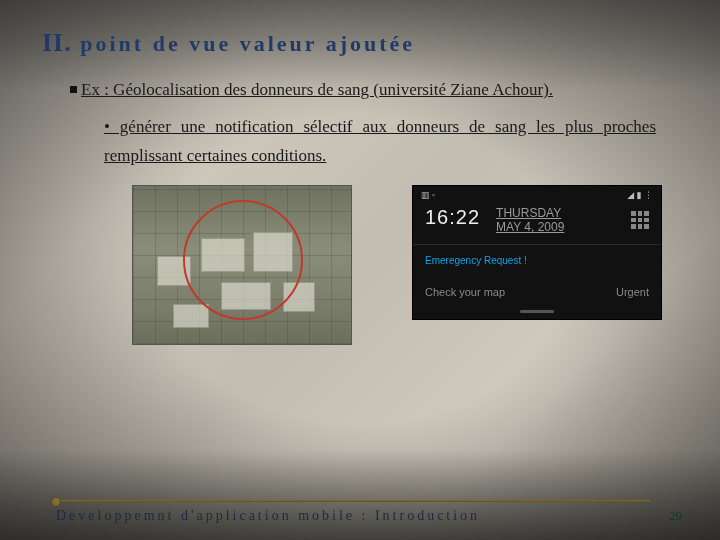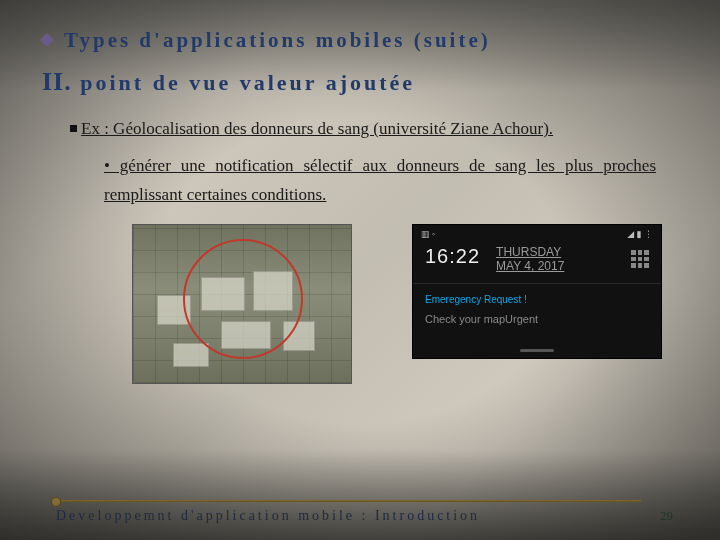--- a/index.html
+++ b/index.html
@@ -125,26 +125,26 @@
   }
   .phone .clock { font-size: 20px; font-weight: 300; letter-spacing: 1px; }
   .phone .date { font-size: 12px; color: #9a9a9a; line-height: 1.2; margin-left: 16px; text-decoration: underline; }
   .phone .grid9 {
     width: 18px; height: 18px;
     display: grid; grid-template-columns: repeat(3,1fr); gap: 2px;
   }
   .phone .grid9 span { background: #888; }
   .phone .notif { padding: 10px 12px; }
   .phone .ntitle { font-size: 10px; color: #0ea5e9; }
-  .phone .nsub { font-size: 11px; color: #8a8a8a; margin-top: 8px; display: flex; }
+  .phone .nsub { font-size: 11px; color: #8a8a8a; margin-top: 20px; display: flex; justify-content: space-between; }
   .phone .handle { position:absolute; bottom:6px; left:50%; transform:translateX(-50%); width:34px; height:3px; background:#555; border-radius:2px; }
 
   .footer {
     position: absolute;
-    left: 0; right: 9px; bottom: 16px;
+    left: 0; right: 0; bottom: 16px;
     display: flex; align-items: center;
     padding: 0 38px 0 56px;
   }
   .rule {
     position: absolute;
     left: 56px; right: 70px; top: -8px;
     height: 2px;
     background: linear-gradient(#caa24a, #8a6a1f);
   }
   .rule::before {
@@ -159,23 +159,20 @@
     letter-spacing: 3px;
     flex: 1;
   }
   .pnum { color: #14532d; font-size: 13px; }
 </style>
 </head>
 <body class="vignette">
 
 <div class="slide">
 
-  <div class="h1">
-    <span class="diamond"></span><span>Types d'applications  mobiles (suite)</span>
-  </div>
 
   <div class="h2">
     <span class="roman">II.</span>
     <span>point de vue valeur ajoutée</span>
   </div>
 
   <div class="body">
     <span class="sq"></span><span>Ex</span><span> : Géolocalisation des donneurs de sang (université Ziane Achour).</span>
     <div class="sub">
       <span class="dot">• générer une notification sélectif aux donneurs de sang les plus proches remplissant certaines conditions.</span>
@@ -197,21 +194,21 @@
     <div class="phone">
       <div class="status">
           <span>▥ ◦</span>
           <span>◢ ▮ ⋮</span>
         </div>
       <div class="clockrow">
         <div style="display:flex;align-items:flex-start">
           <span class="clock">16:22</span>
           <div class="date">
             <div>THURSDAY</div>
-            <div>MAY 4, 2017</div>
+            <div>MAY 4, 2009</div>
           </div>
         </div>
         <div class="grid9">
             <span></span>
             <span></span>
             <span></span>
             <span></span>
             <span></span>
             <span></span>
             <span></span>

